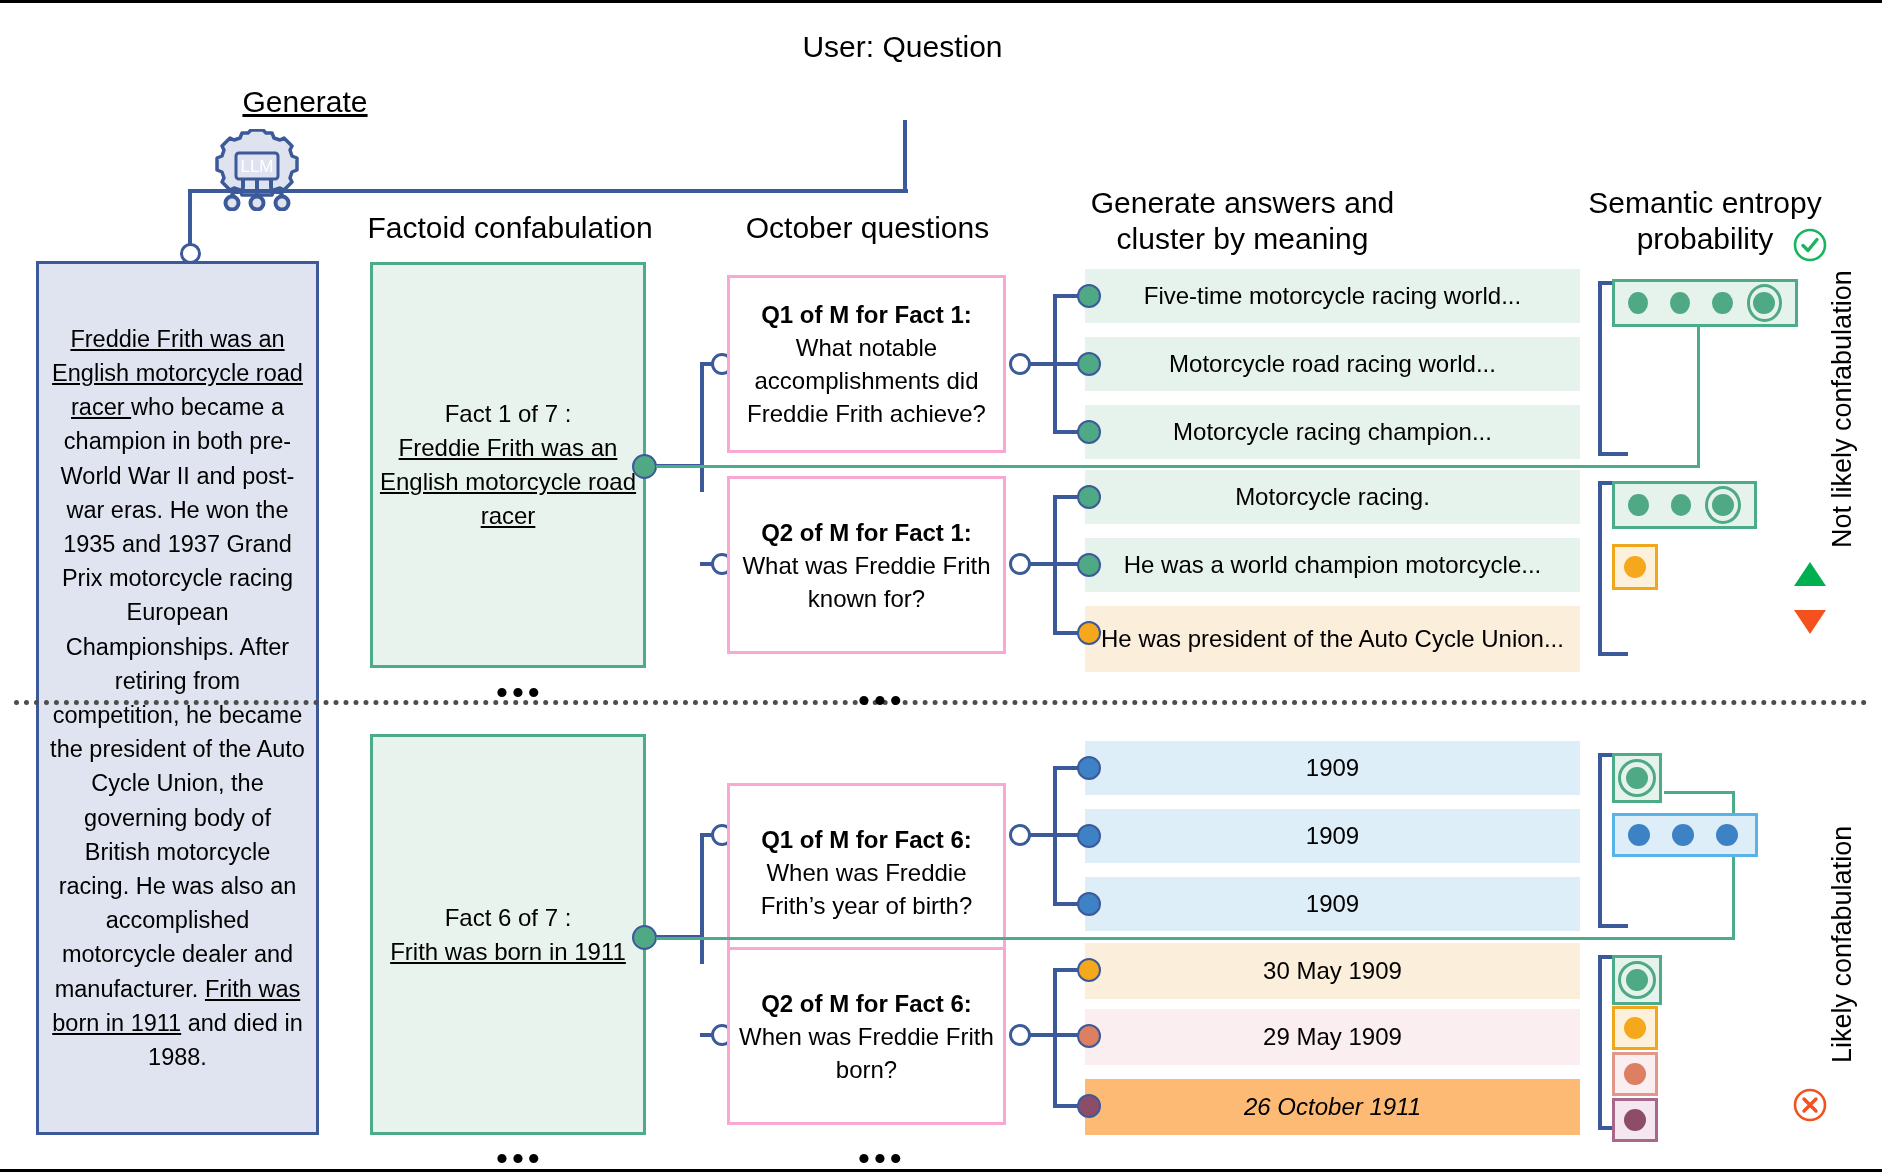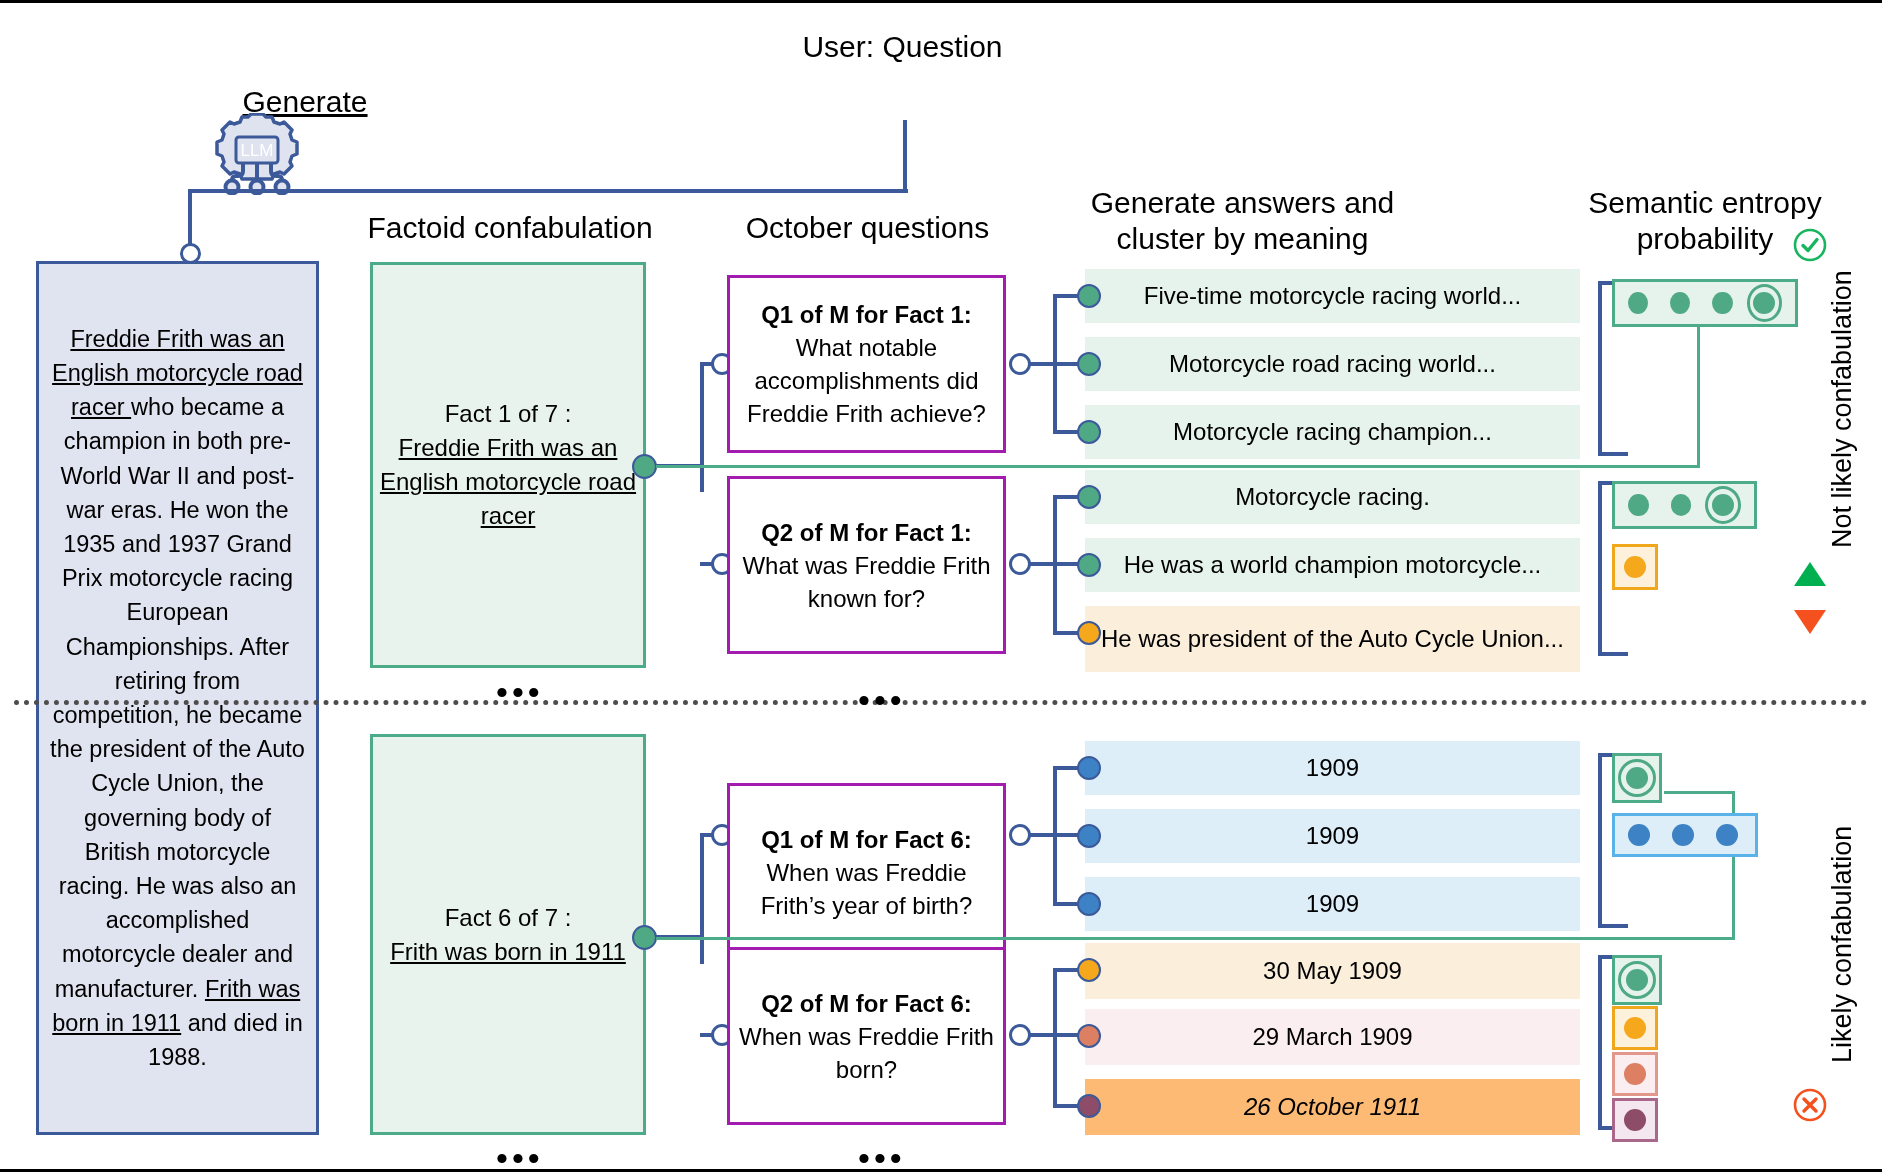--- a/index.html
+++ b/index.html
@@ -26,21 +26,21 @@
 
   
   .factbox{background:#e8f3ed;border:3px solid #4cab89;box-sizing:border-box;
            display:flex;align-items:center;justify-content:center;}
   .factbox .inner{font-size:24px;line-height:34px;text-align:center;}
   .factbox u{text-decoration:underline;text-underline-offset:2px;}
   #fact1{left:370px;top:259px;width:276px;height:406px;}
   #fact6{left:370px;top:731px;width:276px;height:401px;}
 
   
-  .qcard{background:#ffffff;border:3px solid #a21caf;box-sizing:border-box;
+  .qcard{background:#ffffff;border:3px solid #f9a8d4;box-sizing:border-box;
          display:flex;align-items:center;justify-content:center;}
   .qcard .inner{font-size:24px;line-height:33px;text-align:center;padding:0 6px;}
   .qcard b{font-weight:bold;}
   #q1f1{left:727px;top:272px;width:279px;height:178px;}
   #q2f1{left:727px;top:473px;width:279px;height:178px;}
   #q1f6{left:727px;top:744px;width:279px;height:178px;margin-top:36px;}
   #q2f6{left:727px;top:944px;width:279px;height:178px;}
 
   
   .ansrow{display:flex;align-items:center;justify-content:center;text-align:center;
@@ -117,21 +117,21 @@
     <div>Generate answers and</div>
     <div>cluster by meaning</div>
   </div>
 
   <div class="abs hdr" style="left:1555px;top:182px;width:300px;">
     <div>Semantic entropy</div>
     <div>probability</div>
   </div>
 
 
-  <div class="abs" style="left:212px;top:110px;width:90px;height:82px;text-decoration:underline;">
+  <div class="abs" style="left:212px;top:126px;width:90px;height:82px;text-decoration:underline;">
     <svg width="90" height="82" viewBox="0 0 90 82">
       <g fill="#dfe3f0" stroke="#3c5a9a" stroke-width="3.5" stroke-linejoin="round">
         <path d="M30 4 h6 l3 -3 h12 l3 3 h6 l2 5 l6 2 l4 -2 l8 8 l-2 4 l2 6 l5 2 v12 l-5 2 l-2 6 l2 4 l-8 8 l-4 -2 l-6 2 l-2 5 h-30 l-2 -5 l-6 -2 l-4 2 l-8 -8 l2 -4 l-2 -6 l-5 -2 v-12 l5 -2 l2 -6 l-2 -4 l8 -8 l4 2 l6 -2 z"></path>
       </g>
       <rect x="24" y="24" width="42" height="26" rx="3" fill="#dfe3f0" stroke="#3c5a9a" stroke-width="3"></rect>
       <text x="45" y="43" font-family="Liberation Sans, sans-serif" font-size="17" fill="#ffffff" text-anchor="middle">LLM</text>
       <g stroke="#3c5a9a" stroke-width="4" fill="none">
         <path d="M31 50 v8 q0 5 -5 5 h-2 q-4 0 -4 4 v3"></path>
         <path d="M45 50 v18"></path>
         <path d="M59 50 v8 q0 5 5 5 h2 q4 0 4 4 v3"></path>
@@ -284,21 +284,21 @@
   <div class="abs ln" style="left:1053px;top:965px;width:32px;height:4px;"></div>
   <div class="abs ln" style="left:1053px;top:1030px;width:32px;height:4px;"></div>
   <div class="abs ln" style="left:1053px;top:1101px;width:32px;height:4px;"></div>
 
   <div class="abs ansrow a-orange" style="left:1085px;top:940px;width:495px;height:56px;">
     <span>30 May 1909</span>
   </div>
   <div class="abs dot d-orange" style="left:1077px;top:955px;width:24px;height:24px;"></div>
 
   <div class="abs ansrow a-pink" style="left:1085px;top:1006px;width:495px;height:56px;">
-    <span>29 March 1909</span>
+    <span>29 May 1909</span>
   </div>
   <div class="abs dot d-salmon" style="left:1077px;top:1021px;width:24px;height:24px;"></div>
 
   <div class="abs ansrow a-plum" style="left:1085px;top:1076px;width:495px;height:56px;">
     <span>26 October 1911</span>
   </div>
   <div class="abs dot d-plum" style="left:1077px;top:1091px;width:24px;height:24px;"></div>
 
   <div class="abs ellip" style="left:858px;top:680px;">•••</div>
   <div class="abs ellip" style="left:858px;top:1138px;">•••</div>

